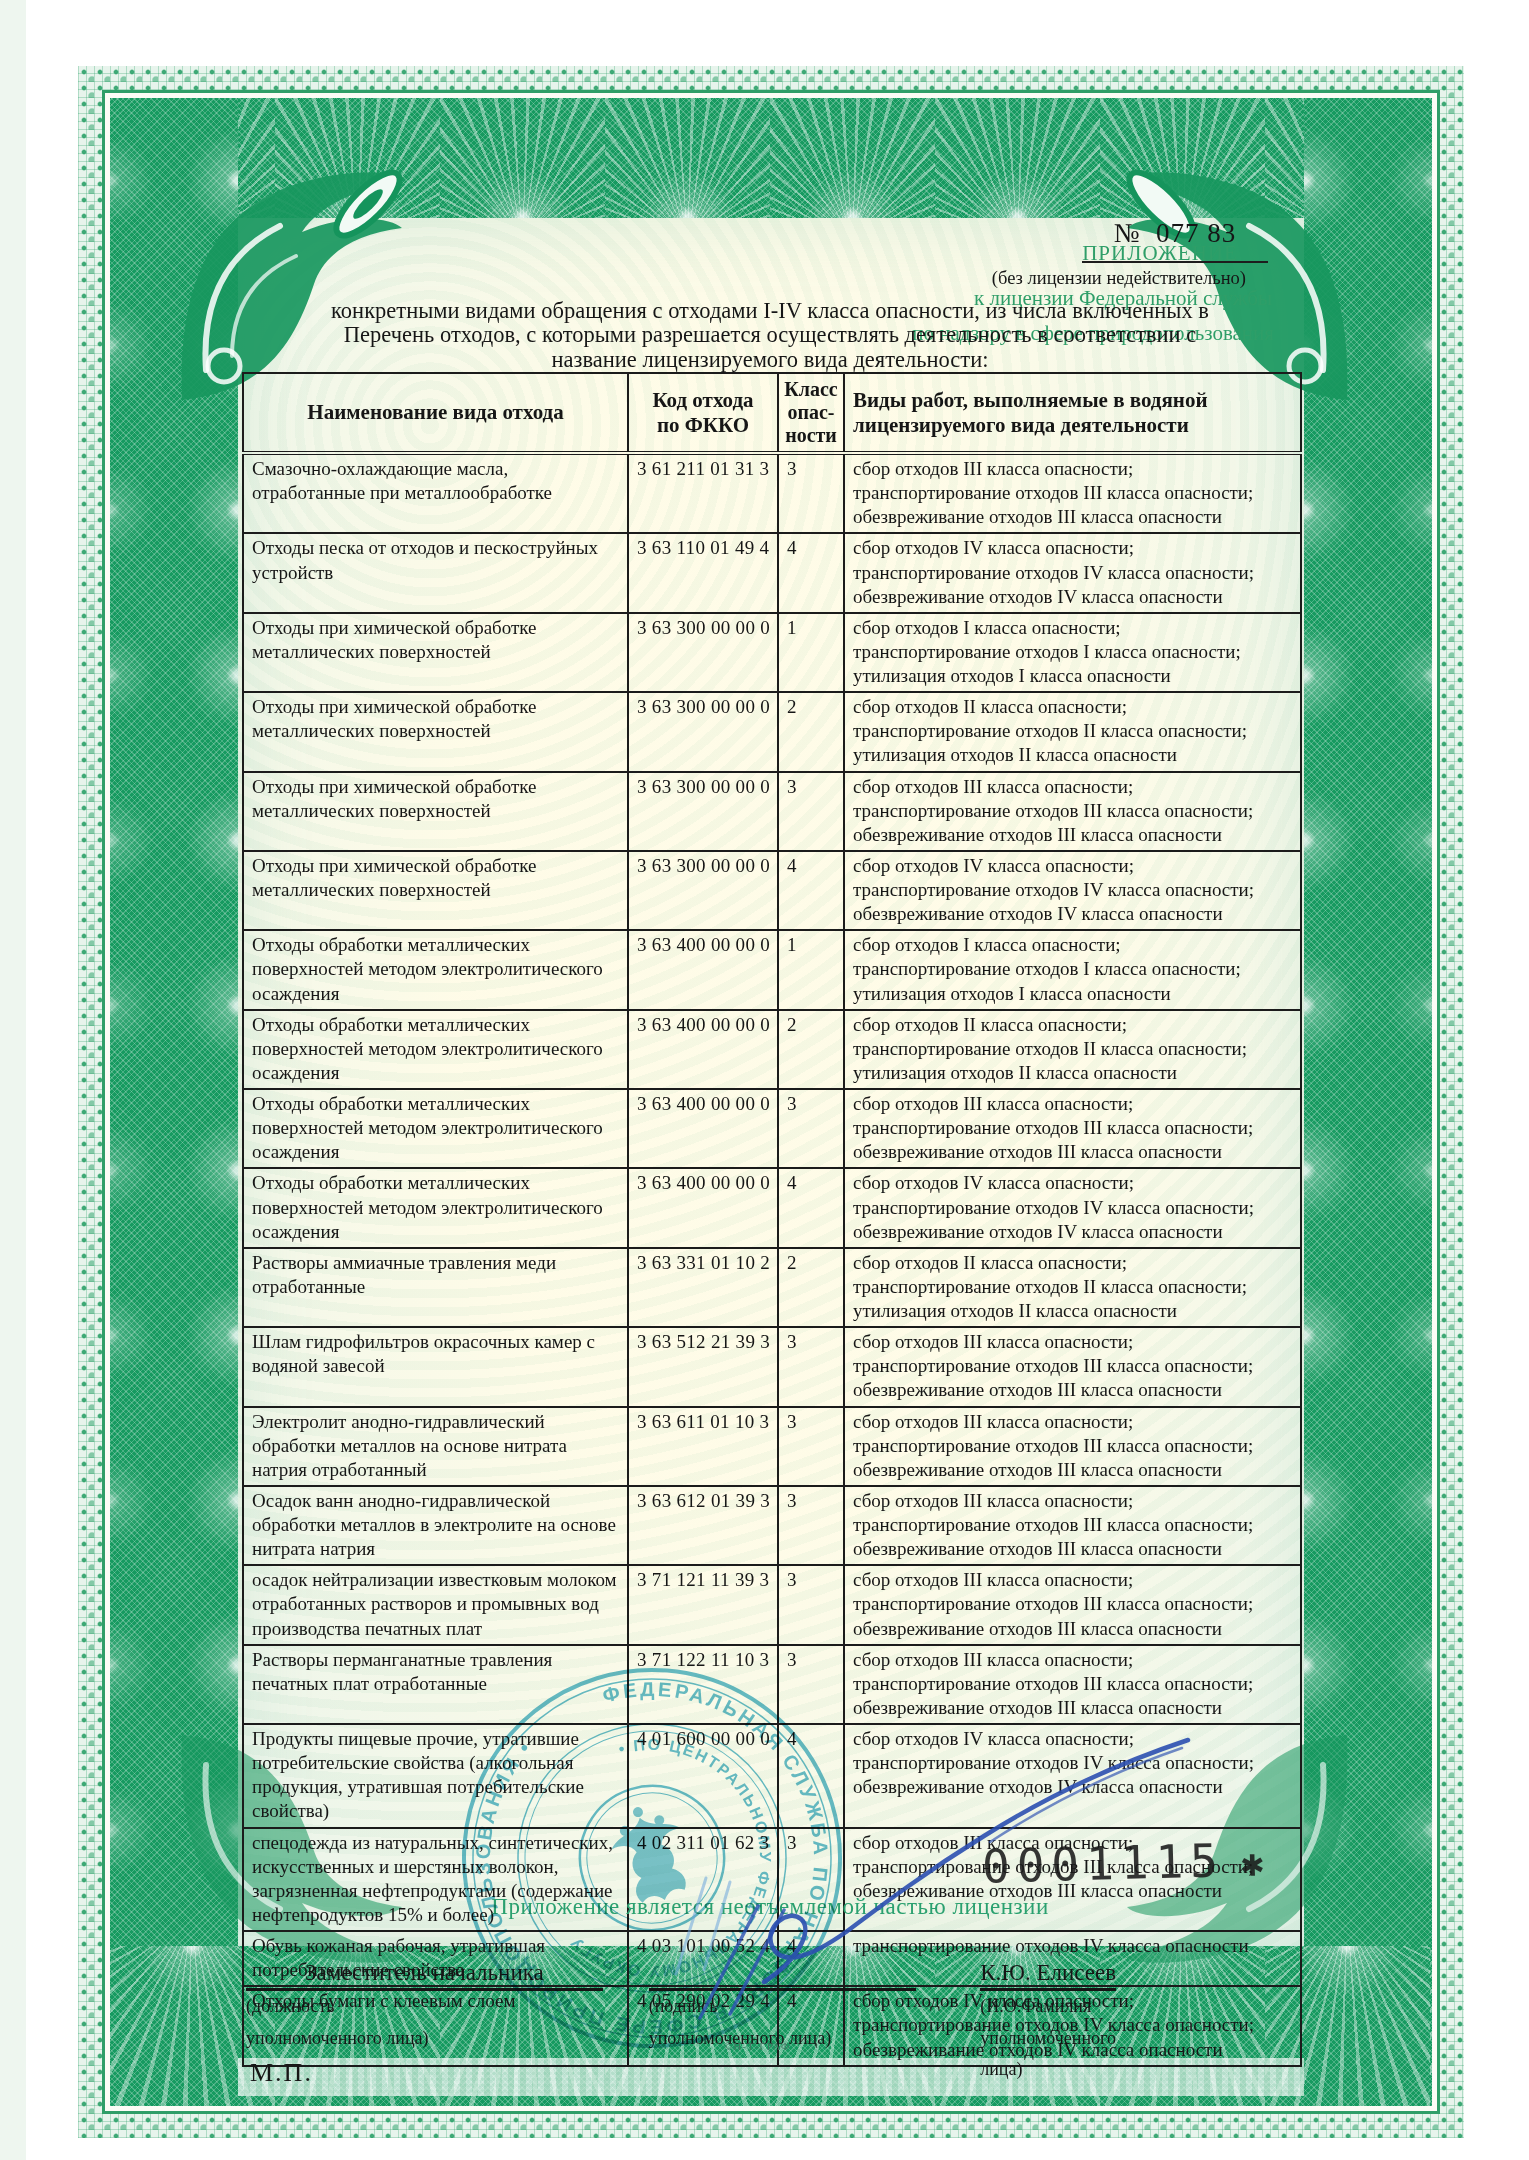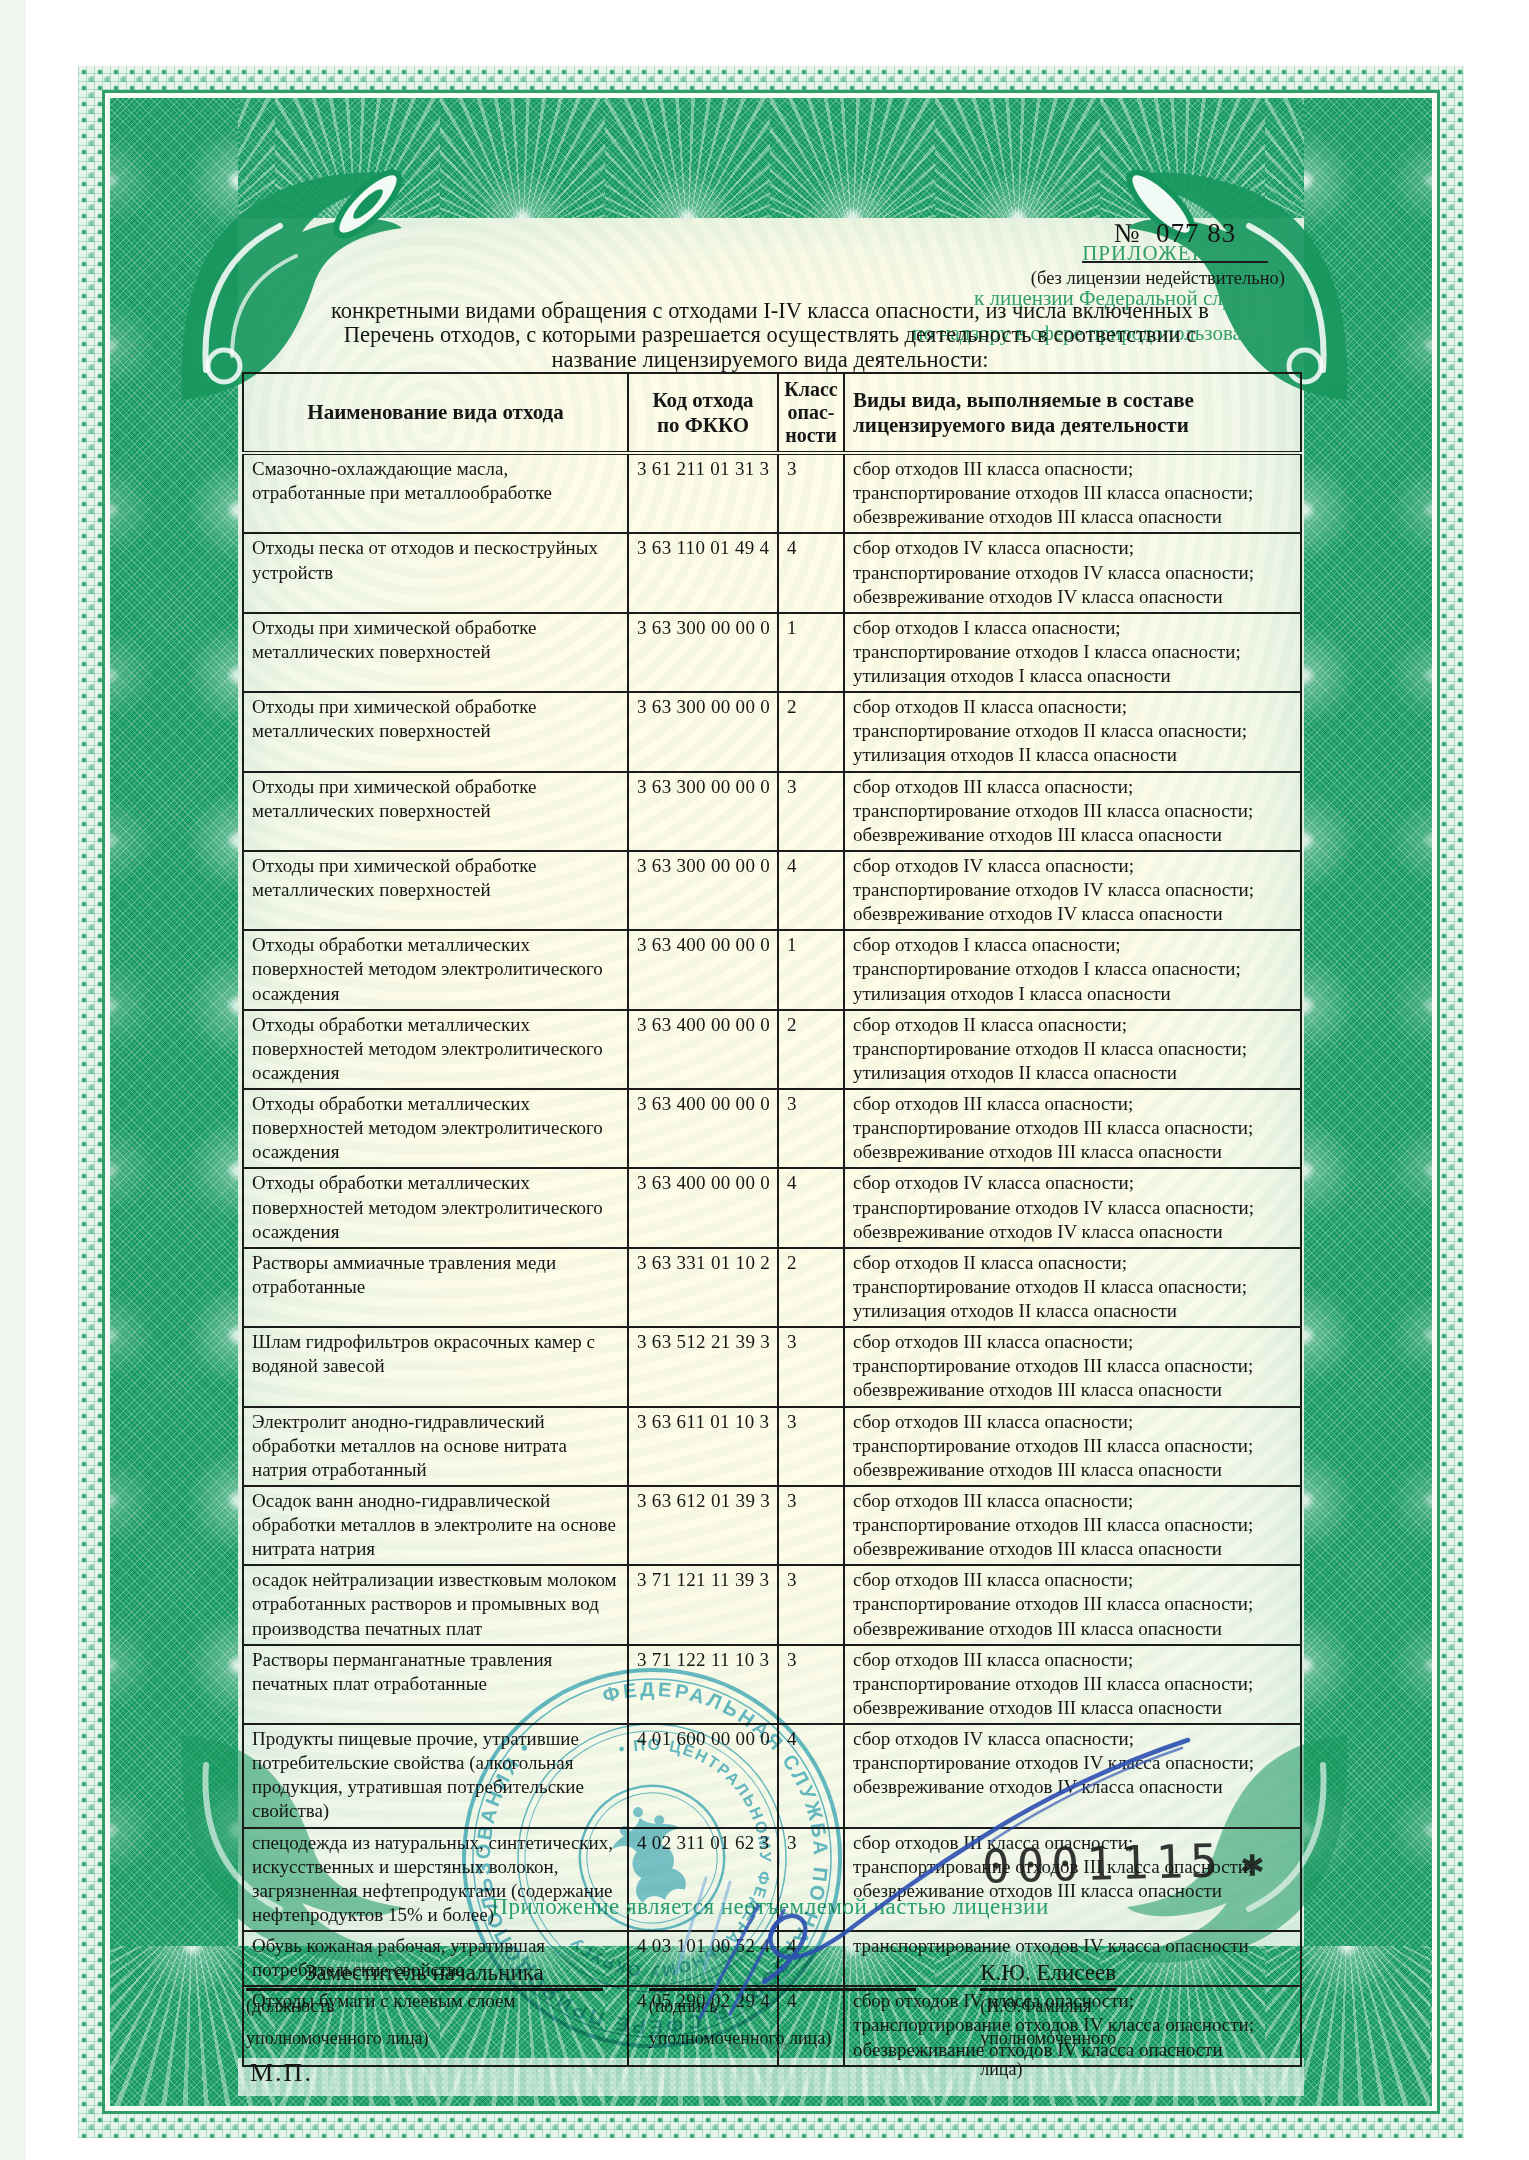--- a/index.html
+++ b/index.html
@@ -56,21 +56,21 @@
       repeating-radial-gradient(circle at 18% 12%, rgba(46,157,107,.045) 0 9px, transparent 9px 18px),
       radial-gradient(ellipse at 50% 42%, rgba(255,252,232,.95) 0 42%, rgba(231,244,236,.9) 100%);
     box-shadow:inset 0 0 70px rgba(140,205,175,.25);
   }
   
   .abs{position:absolute;z-index:5;}
   .doc-number{left:1082px;top:218px;width:186px;text-align:center;font-size:27px;
     border-bottom:2px solid #1d1d1d;padding-bottom:12px;letter-spacing:1px;z-index:6;}
   .appendix-title{left:1040px;top:241px;width:240px;text-align:center;color:#2f9e68;
     font-size:21px;letter-spacing:1px;z-index:5;}
-  .invalid-note{left:873px;top:268px;width:412px;text-align:right;font-size:18.5px;z-index:6;}
+  .invalid-note{left:834px;top:268px;width:412px;text-align:right;font-size:18.5px;z-index:6;}
   .license-1{left:820px;top:286px;width:452px;text-align:right;font-size:21px;color:#2f9e68;}
   .license-2{left:800px;top:321px;width:474px;text-align:right;font-size:21px;color:#2f9e68;}
   .intro{left:244px;top:299px;width:1052px;text-align:center;font-size:22.5px;line-height:1.08;z-index:6;}
   
   table.waste{position:absolute;left:242px;top:372px;width:1058px;z-index:5;
     border-collapse:collapse;table-layout:fixed;font-size:19px;}
   table.waste th,table.waste td{border:2px solid #1b1b1b;vertical-align:top;
     padding:2px 6px 3px 8px;line-height:1.27;box-sizing:border-box;white-space:pre-line;}
   table.waste th{font-weight:bold;font-size:21px;text-align:center;vertical-align:middle;
     line-height:1.15;padding:4px 4px;border-bottom:4px double #1b1b1b;}
@@ -161,21 +161,21 @@
         <col style="width:457px">
     </colgroup>
     <thead>
       <tr>
         <th>Наименование вида отхода</th>
         <th>Код отхода
 по ФККО</th>
         <th style="font-size:20px;">Класс
 опас-
 ности</th>
-        <th style="text-align:left;padding-left:8px;">Виды вида, выполняемые в составе
+        <th style="text-align:left;padding-left:8px;">Виды работ, выполняемые в водяной
 лицензируемого вида деятельности</th>
       </tr>
     </thead>
     <tbody>
         <tr>
           <td class="c-name">Смазочно-охлаждающие масла, отработанные при металлообработке</td>
           <td class="c-code">3 61 211 01 31 3</td>
           <td class="c-class">3</td>
           <td class="c-works">сбор отходов III класса  опасности;
 транспортирование отходов III класса опасности;

